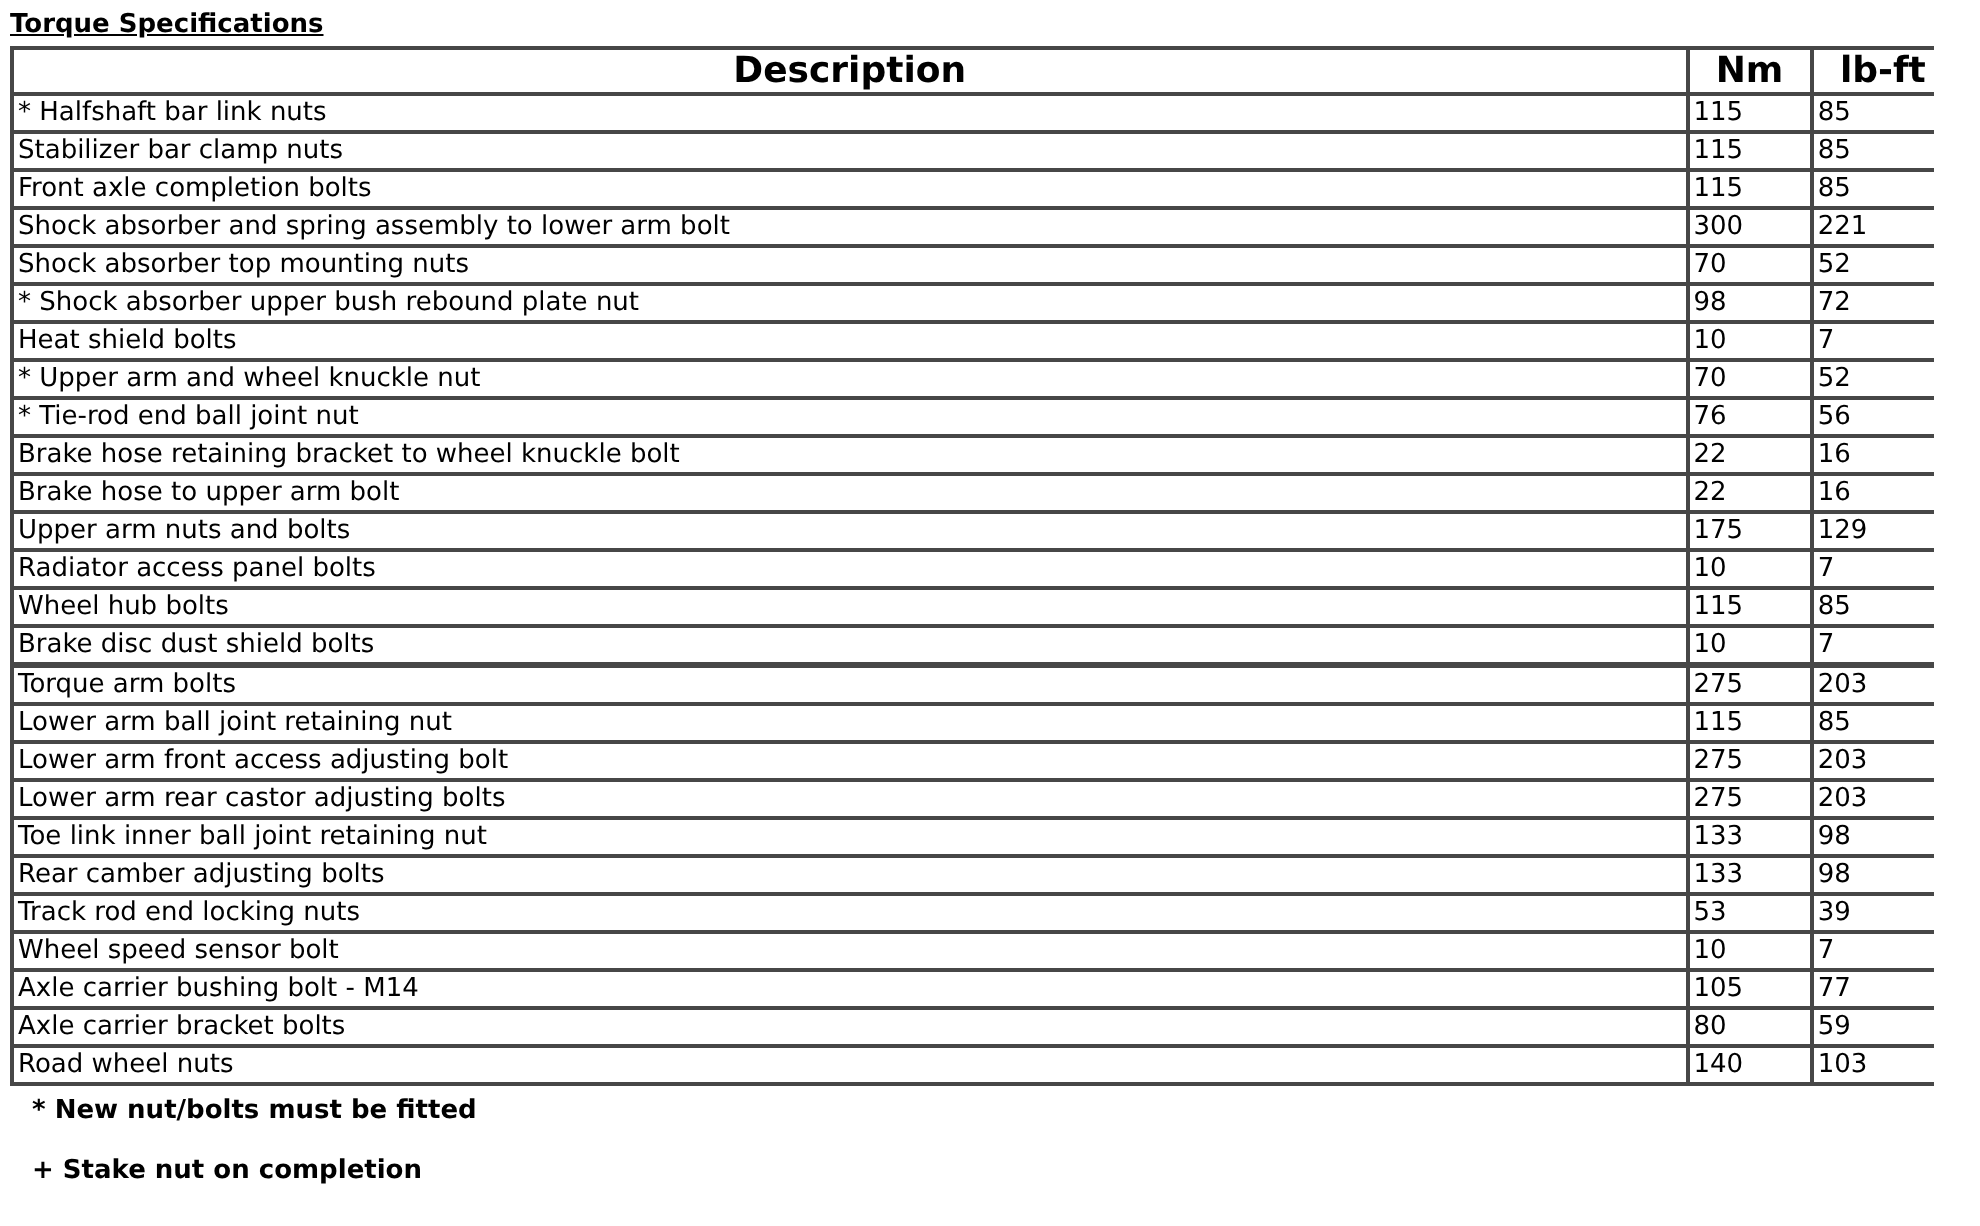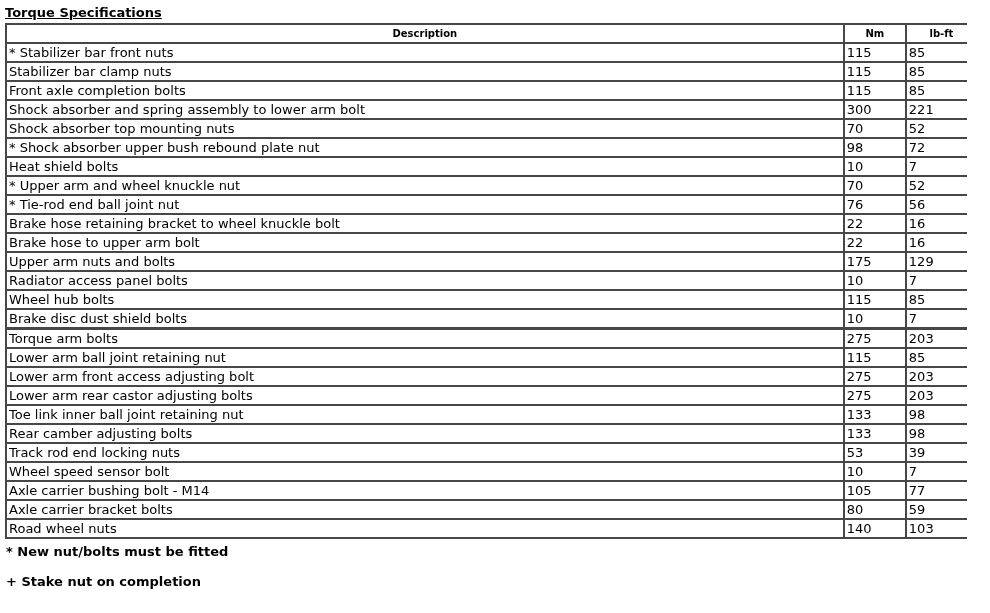--- a/index.html
+++ b/index.html
@@ -33,32 +33,32 @@
     font-size: 13px;
     padding: 0 2px;
     height: 17px;
     overflow: hidden;
     white-space: nowrap;
     vertical-align: middle;
   }
   table.spec th {
     font-weight: bold;
     text-align: center;
-    font-size: 10px;
+    font-size: 18px;
   }
   col.col-desc { width: 836px; }
   col.col-nm   { width: 62px; }
   col.col-lbft { width: 71px; }
   td.cell-desc { text-align: left; }
   td.cell-nm, td.cell-lbft { text-align: left; }
   tr.section-break td { border-top: 3px solid #474747; }
   .footnote {
     font-size: 13px;
     font-weight: bold;
-    margin-left: 1px;
+    margin-left: 11px;
   }
   .footnote.first { margin-top: 5px; }
   .footnote.second { margin-top: 15px; }
 </style>
 </head>
 <body>
 
 <div class="page">
   <div class="title">Torque Specifications</div>
 
@@ -70,21 +70,21 @@
     </colgroup>
     <thead>
       <tr>
         <th>Description</th>
         <th>Nm</th>
         <th>lb-ft</th>
       </tr>
     </thead>
     <tbody id="table-body">
         <tr>
-          <td class="cell-desc">* Stabilizer bar front nuts</td>
+          <td class="cell-desc">* Halfshaft bar link nuts</td>
           <td class="cell-nm">115</td>
           <td class="cell-lbft">85</td>
         </tr>
         <tr>
           <td class="cell-desc">Stabilizer bar clamp nuts</td>
           <td class="cell-nm">115</td>
           <td class="cell-lbft">85</td>
         </tr>
         <tr>
           <td class="cell-desc">Front axle completion bolts</td>

